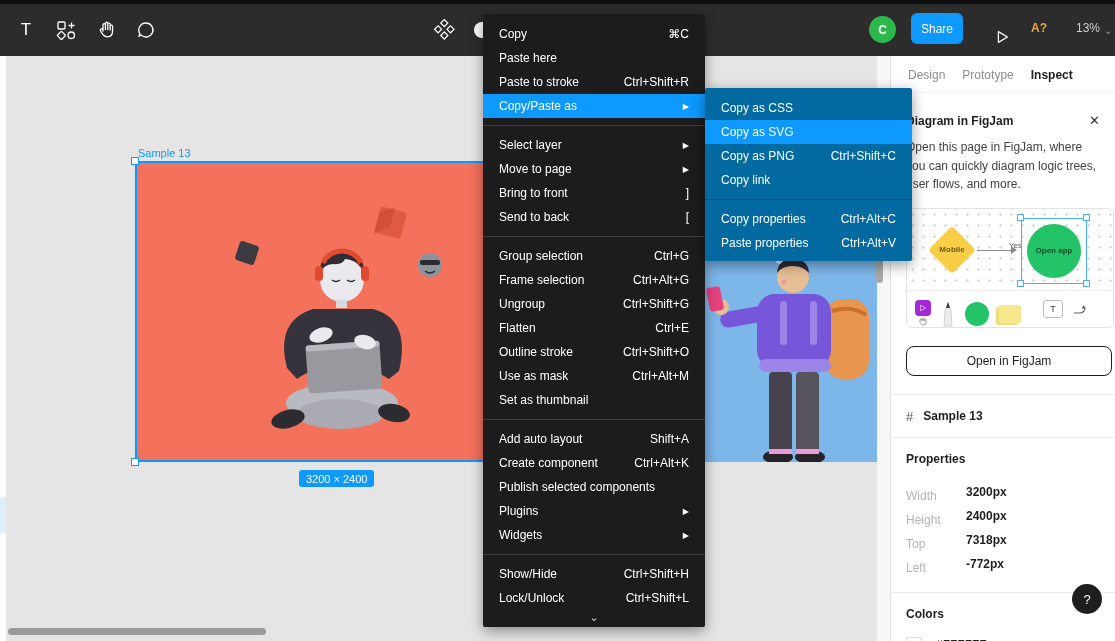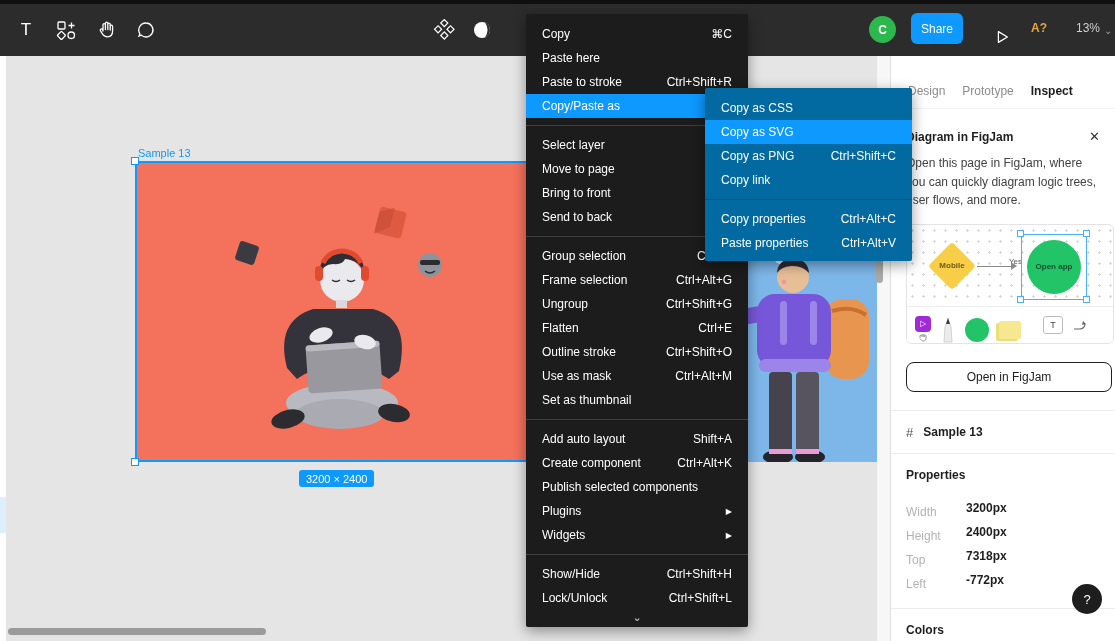--- a/index.html
+++ b/index.html
@@ -28,34 +28,34 @@
   #frame-blue{left:620px;top:161px;width:257px;height:301px;background:#7db7ea;z-index:2;overflow:hidden;}
   .handle{width:8px;height:8px;background:#fff;border:1.5px solid #0d99ff;box-sizing:border-box;z-index:4;}
   #framelabel{left:138px;top:147px;font-size:11px;color:#0d99ff;z-index:3;}
   #sizebadge{left:299px;top:470px;height:17px;padding:0 7px;background:#0d99ff;border-radius:3px;
              color:#fff;font-size:11px;display:flex;align-items:center;z-index:4;}
   #canvas-right-gap{left:877px;top:56px;width:13px;height:585px;background:#f7f7f7;z-index:3;}
   #vscroll{left:876px;top:253px;width:7px;height:30px;border-radius:4px;background:#a9a9a9;z-index:7;}
   #hscroll{left:8px;top:628px;width:258px;height:7px;border-radius:4px;background:#9b9b9b;z-index:7;}
   
   #ctxmenu{left:483px;top:14px;width:222px;height:613px;background:#1c1c1c;border-radius:2px;
-           box-sizing:border-box;padding-top:8px;z-index:30;box-shadow:0 4px 14px rgba(0,0,0,.4);overflow:hidden;margin-left:43px;}
+           box-sizing:border-box;padding-top:8px;z-index:30;box-shadow:0 4px 14px rgba(0,0,0,.4);overflow:hidden;}
   #submenu{left:705px;top:88px;width:207px;background:#0369a1;border-radius:2px;
            box-sizing:border-box;padding:8px 0 6px;z-index:31;box-shadow:0 4px 14px rgba(0,0,0,.4);}
   .mi{height:24px;display:flex;align-items:center;justify-content:space-between;
       padding:0 16px;font-size:12px;color:#fff;white-space:nowrap;}
   .mi.hl{background:#0d99ff;}
   .ms{color:#fff;}
   .arr{font-size:8px;}
   .msep{height:1px;background:#3f3f3f;margin:7px 0;}
   .mchev{position:absolute;bottom:3px;left:0;width:100%;text-align:center;color:#cfcfcf;font-size:11px;}
   
   #panel{left:890px;top:56px;width:225px;height:585px;background:#fff;border-left:1px solid #e0e0e0;
          box-sizing:border-box;z-index:10;font-size:12px;color:#1e1e1e;}
-  #tabs{display:flex;gap:17px;padding:28px 0 10px 17px;border-bottom:1px solid #f3f3f3;}
+  #tabs{display:flex;gap:17px;padding:12px 0 10px 17px;border-bottom:1px solid #f3f3f3;}
   .tab{color:#8c8c8c;}
   .tab.active{color:#1e1e1e;font-weight:700;}
   #figjam{padding:20px 15px 0;}
   #fj-head{display:flex;justify-content:space-between;align-items:center;}
   #fj-title{font-weight:700;}
   #fj-close{color:#333;font-size:13px;}
   #fj-body{margin-top:10px;line-height:1.55;color:#424242;}
   #fj-preview{margin-top:14px;width:206px;height:118px;border:1px solid #e3e3e3;border-radius:6px;
               background:#fff;position:relative;overflow:hidden;
               background-image:radial-gradient(#d8d8d8 1px,transparent 1.2px);background-size:11px 11px;}

